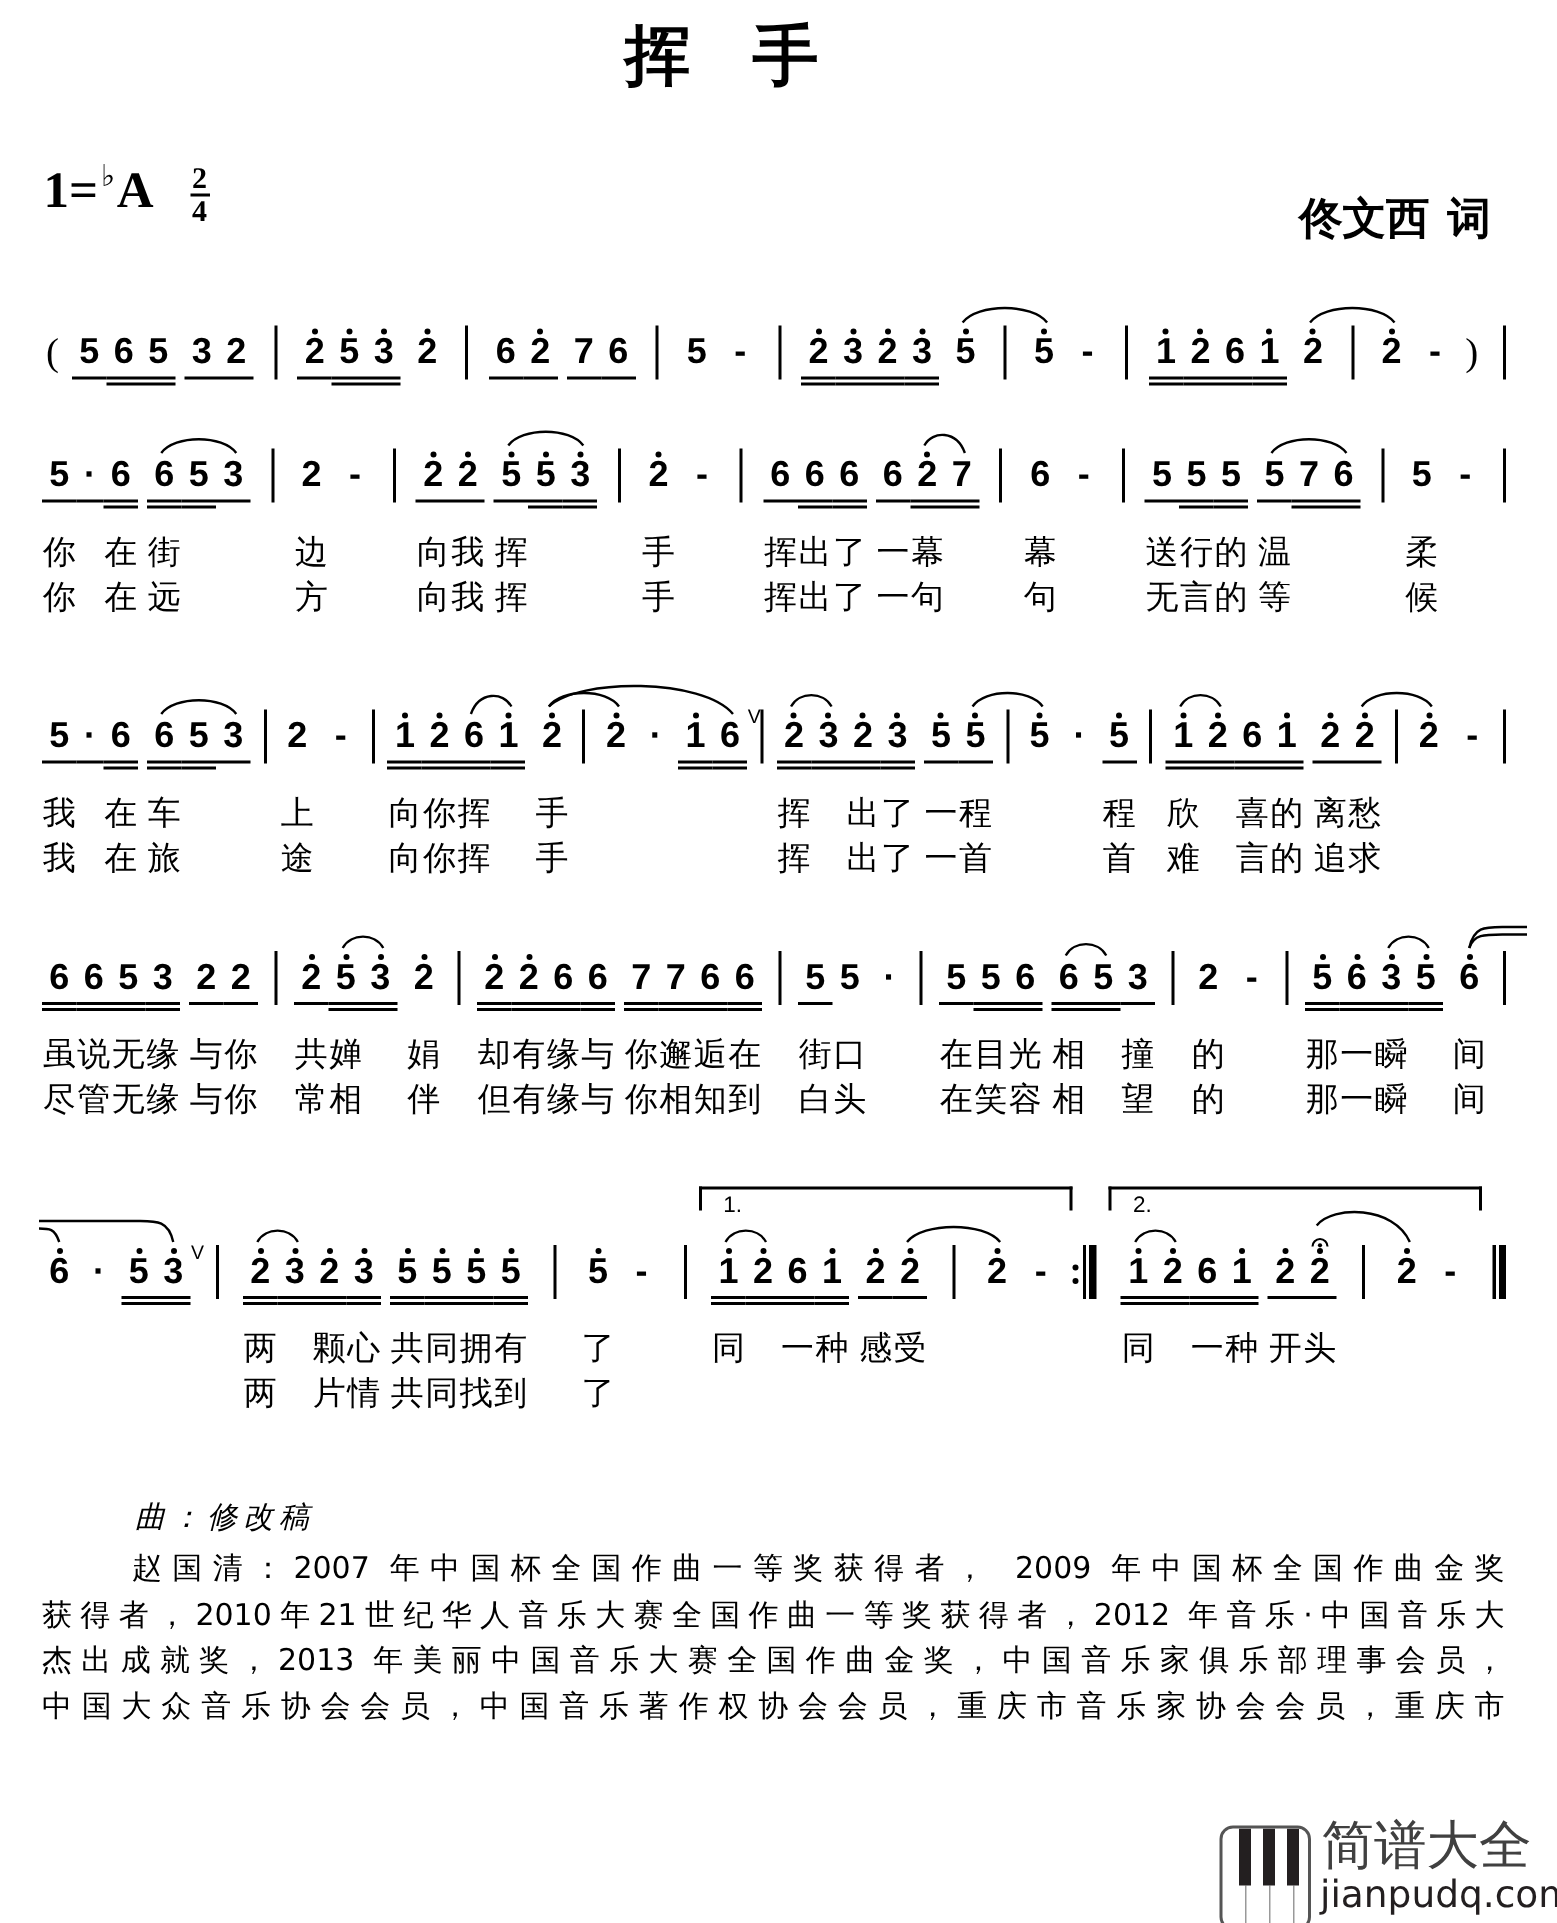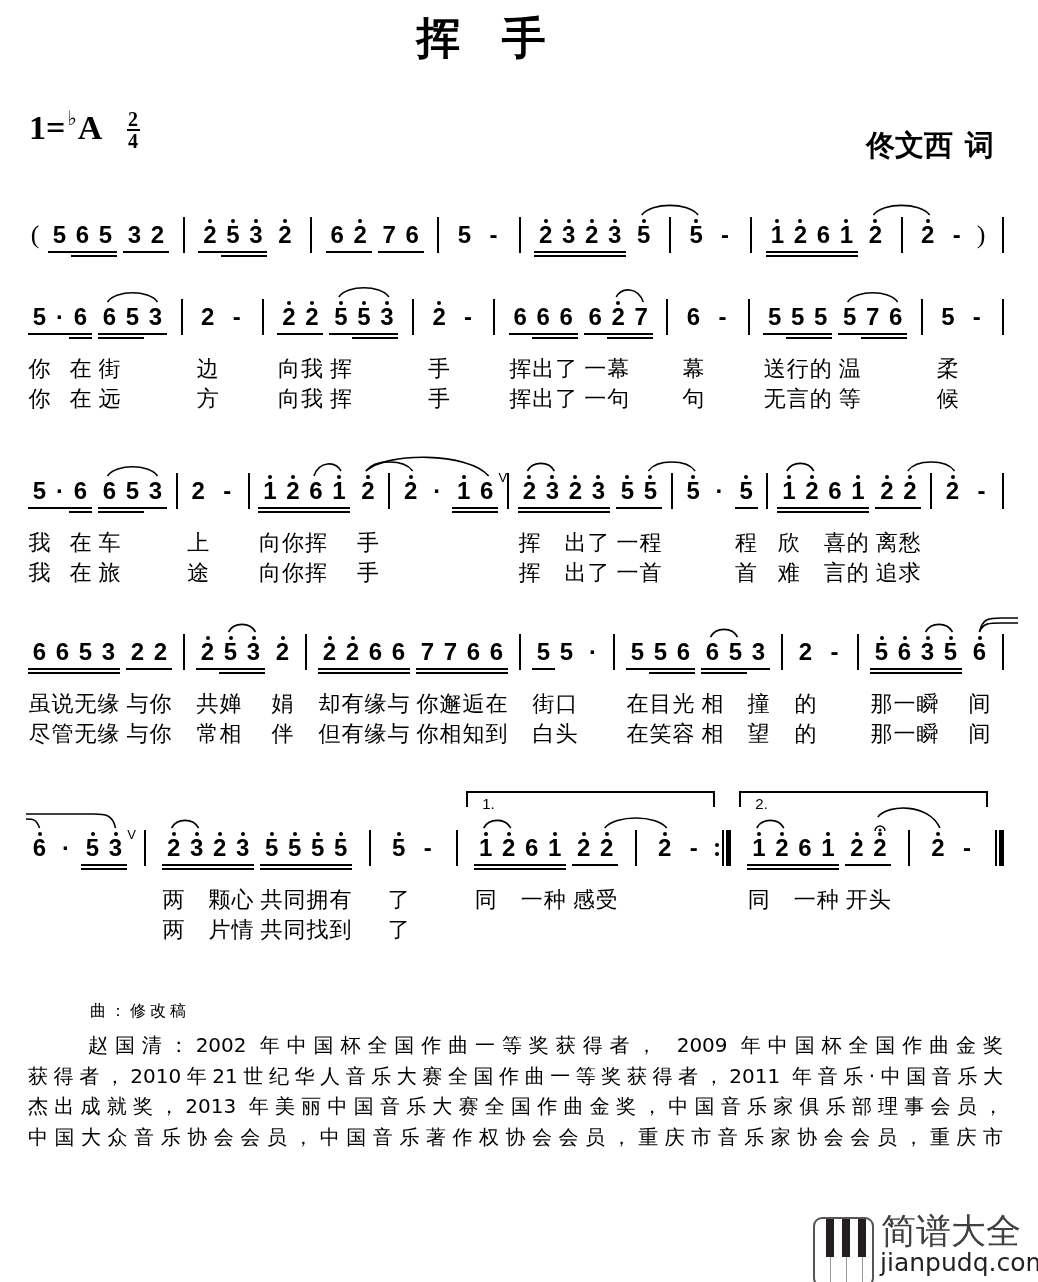--- a/index.html
+++ b/index.html
@@ -41,21 +41,21 @@
   .bar{flex:none;position:relative;width:2px;height:36px;margin-top:-5px;background:#000;}
   .bar-final,.bar-repeat-end{width:9px;background:linear-gradient(to right,#000 0,#000 2px,transparent 2px,transparent 4px,#000 4px,#000 9px);}
   .rdot{position:absolute;left:-7px;width:4px;height:4px;border-radius:50%;background:#000;}
   .rdot.r1{top:13px;} .rdot.r2{top:22px;}
   .arcs{position:absolute;left:0;top:0;width:976px;height:40px;overflow:visible;pointer-events:none;}
   .arcs path{fill:none;stroke:#000;stroke-width:1.6;}
   .volta{position:absolute;top:-44px;height:14px;border-top:2px solid #000;border-left:2px solid #000;border-right:2px solid #000;}
   .volta-label{position:absolute;top:3px;left:14px;font-family:"Liberation Sans",sans-serif;font-size:15px;line-height:16px;}
 
   
-  #rev-note{position:absolute;left:90px;top:998px;font-family:"DejaVu Sans",sans-serif;font-size:16px;line-height:26px;letter-spacing:4px;}
+  #rev-note{position:absolute;left:90px;top:998px;font-family:"DejaVu Sans",sans-serif;font-size:20px;line-height:26px;letter-spacing:4px;font-style:italic;}
   #bio{position:absolute;left:28px;top:1030px;width:975px;font-family:"DejaVu Sans",sans-serif;font-size:20px;}
   #bio .bio-line{height:30.6px;line-height:30.6px;white-space:nowrap;overflow:hidden;text-align:justify;text-align-last:justify;}
   #bio .bio-line:first-child{padding-left:60px;}
 
   
   #logo{position:absolute;left:813px;top:1212px;width:225px;height:70px;}
   #logo .piano{position:absolute;left:0;top:5px;width:57px;height:66px;border:2px solid #555;border-radius:9px;overflow:hidden;background:#fff;}
   #logo .bk{position:absolute;top:0;width:8px;height:38px;background:#231f20;}
   #logo .k1{left:11px;} #logo .k2{left:27px;} #logo .k3{left:43px;}
   #logo .wl{position:absolute;top:38px;bottom:0;width:1px;background:#999;}
@@ -1670,22 +1670,22 @@
         <span class="volta-label">1.</span>
       </div>
       <div class="volta" style="left: 711.312px; width: 245.062px;">
         <span class="volta-label">2.</span>
       </div>
     </div>
   </div>
 
 <div id="rev-note">曲：修改稿</div>
 <div id="bio">
-  <div class="bio-line">赵国清：2002 年中国杯全国作曲一等奖获得者， 2009 年中国杯全国作曲金奖</div>
-  <div class="bio-line">获得者，2010年21世纪华人音乐大赛全国作曲一等奖获得者，2011 年音乐·中国音乐大</div>
+  <div class="bio-line">赵国清：2007 年中国杯全国作曲一等奖获得者， 2009 年中国杯全国作曲金奖</div>
+  <div class="bio-line">获得者，2010年21世纪华人音乐大赛全国作曲一等奖获得者，2012 年音乐·中国音乐大</div>
   <div class="bio-line">杰出成就奖，2013 年美丽中国音乐大赛全国作曲金奖，中国音乐家俱乐部理事会员，</div>
   <div class="bio-line">中国大众音乐协会会员，中国音乐著作权协会会员，重庆市音乐家协会会员，重庆市</div>
 </div>
 
 <div id="logo">
   <div class="piano">
     <span class="wl w1"></span>
     <span class="wl w2"></span>
     <span class="wl w3"></span>
     <span class="bk k1"></span>

